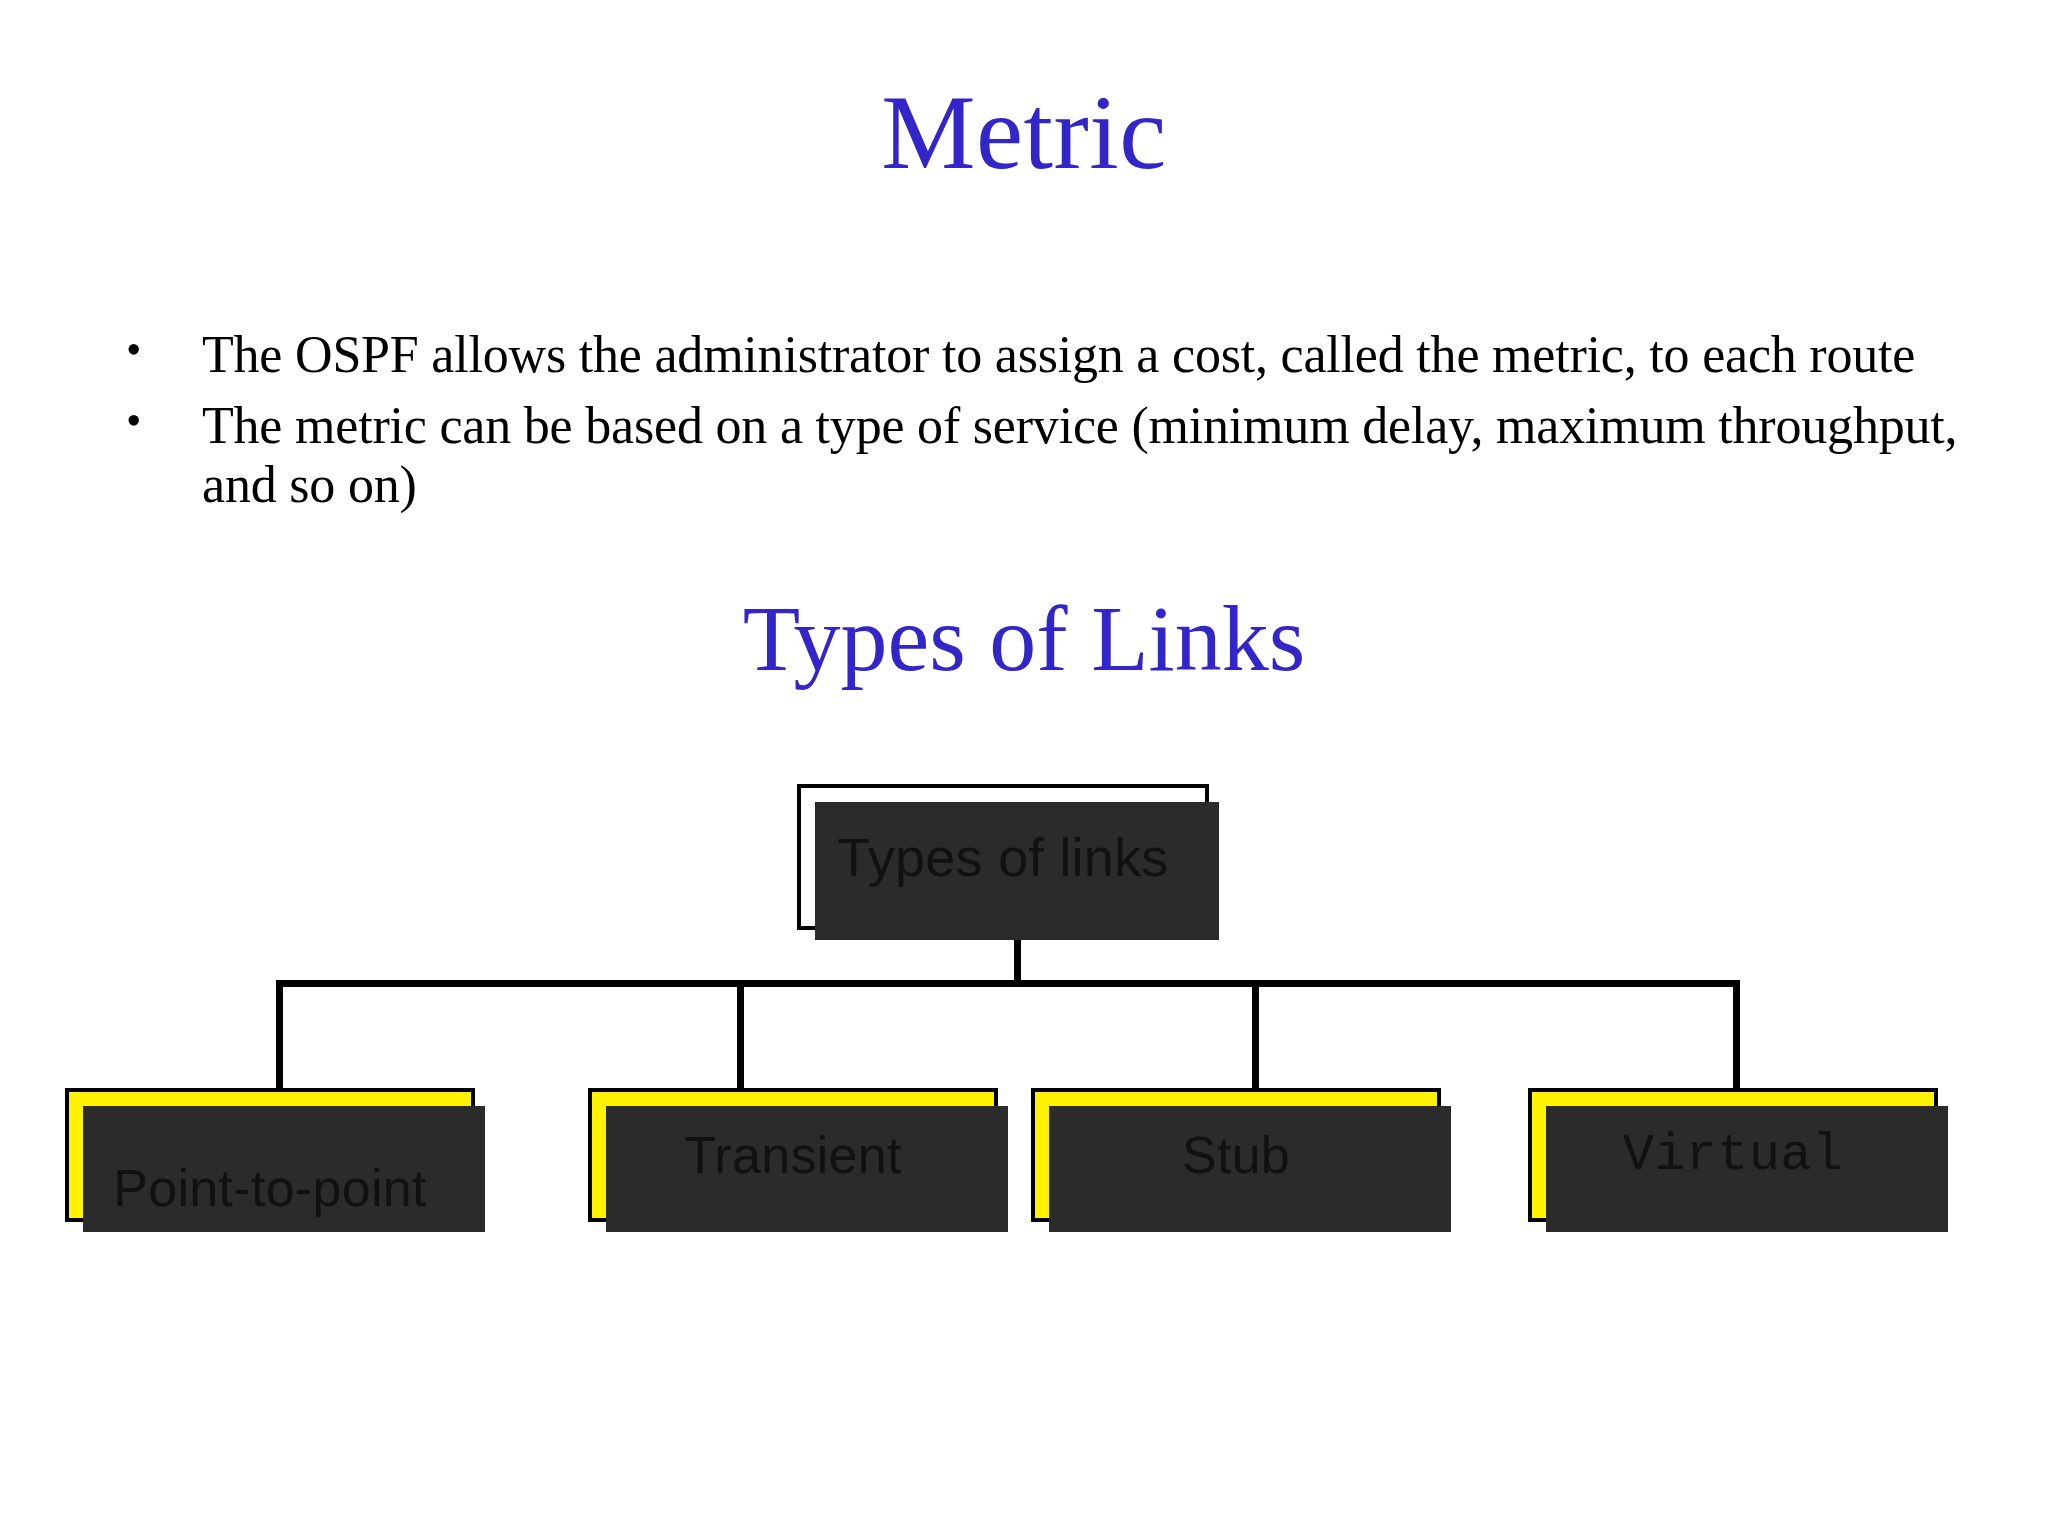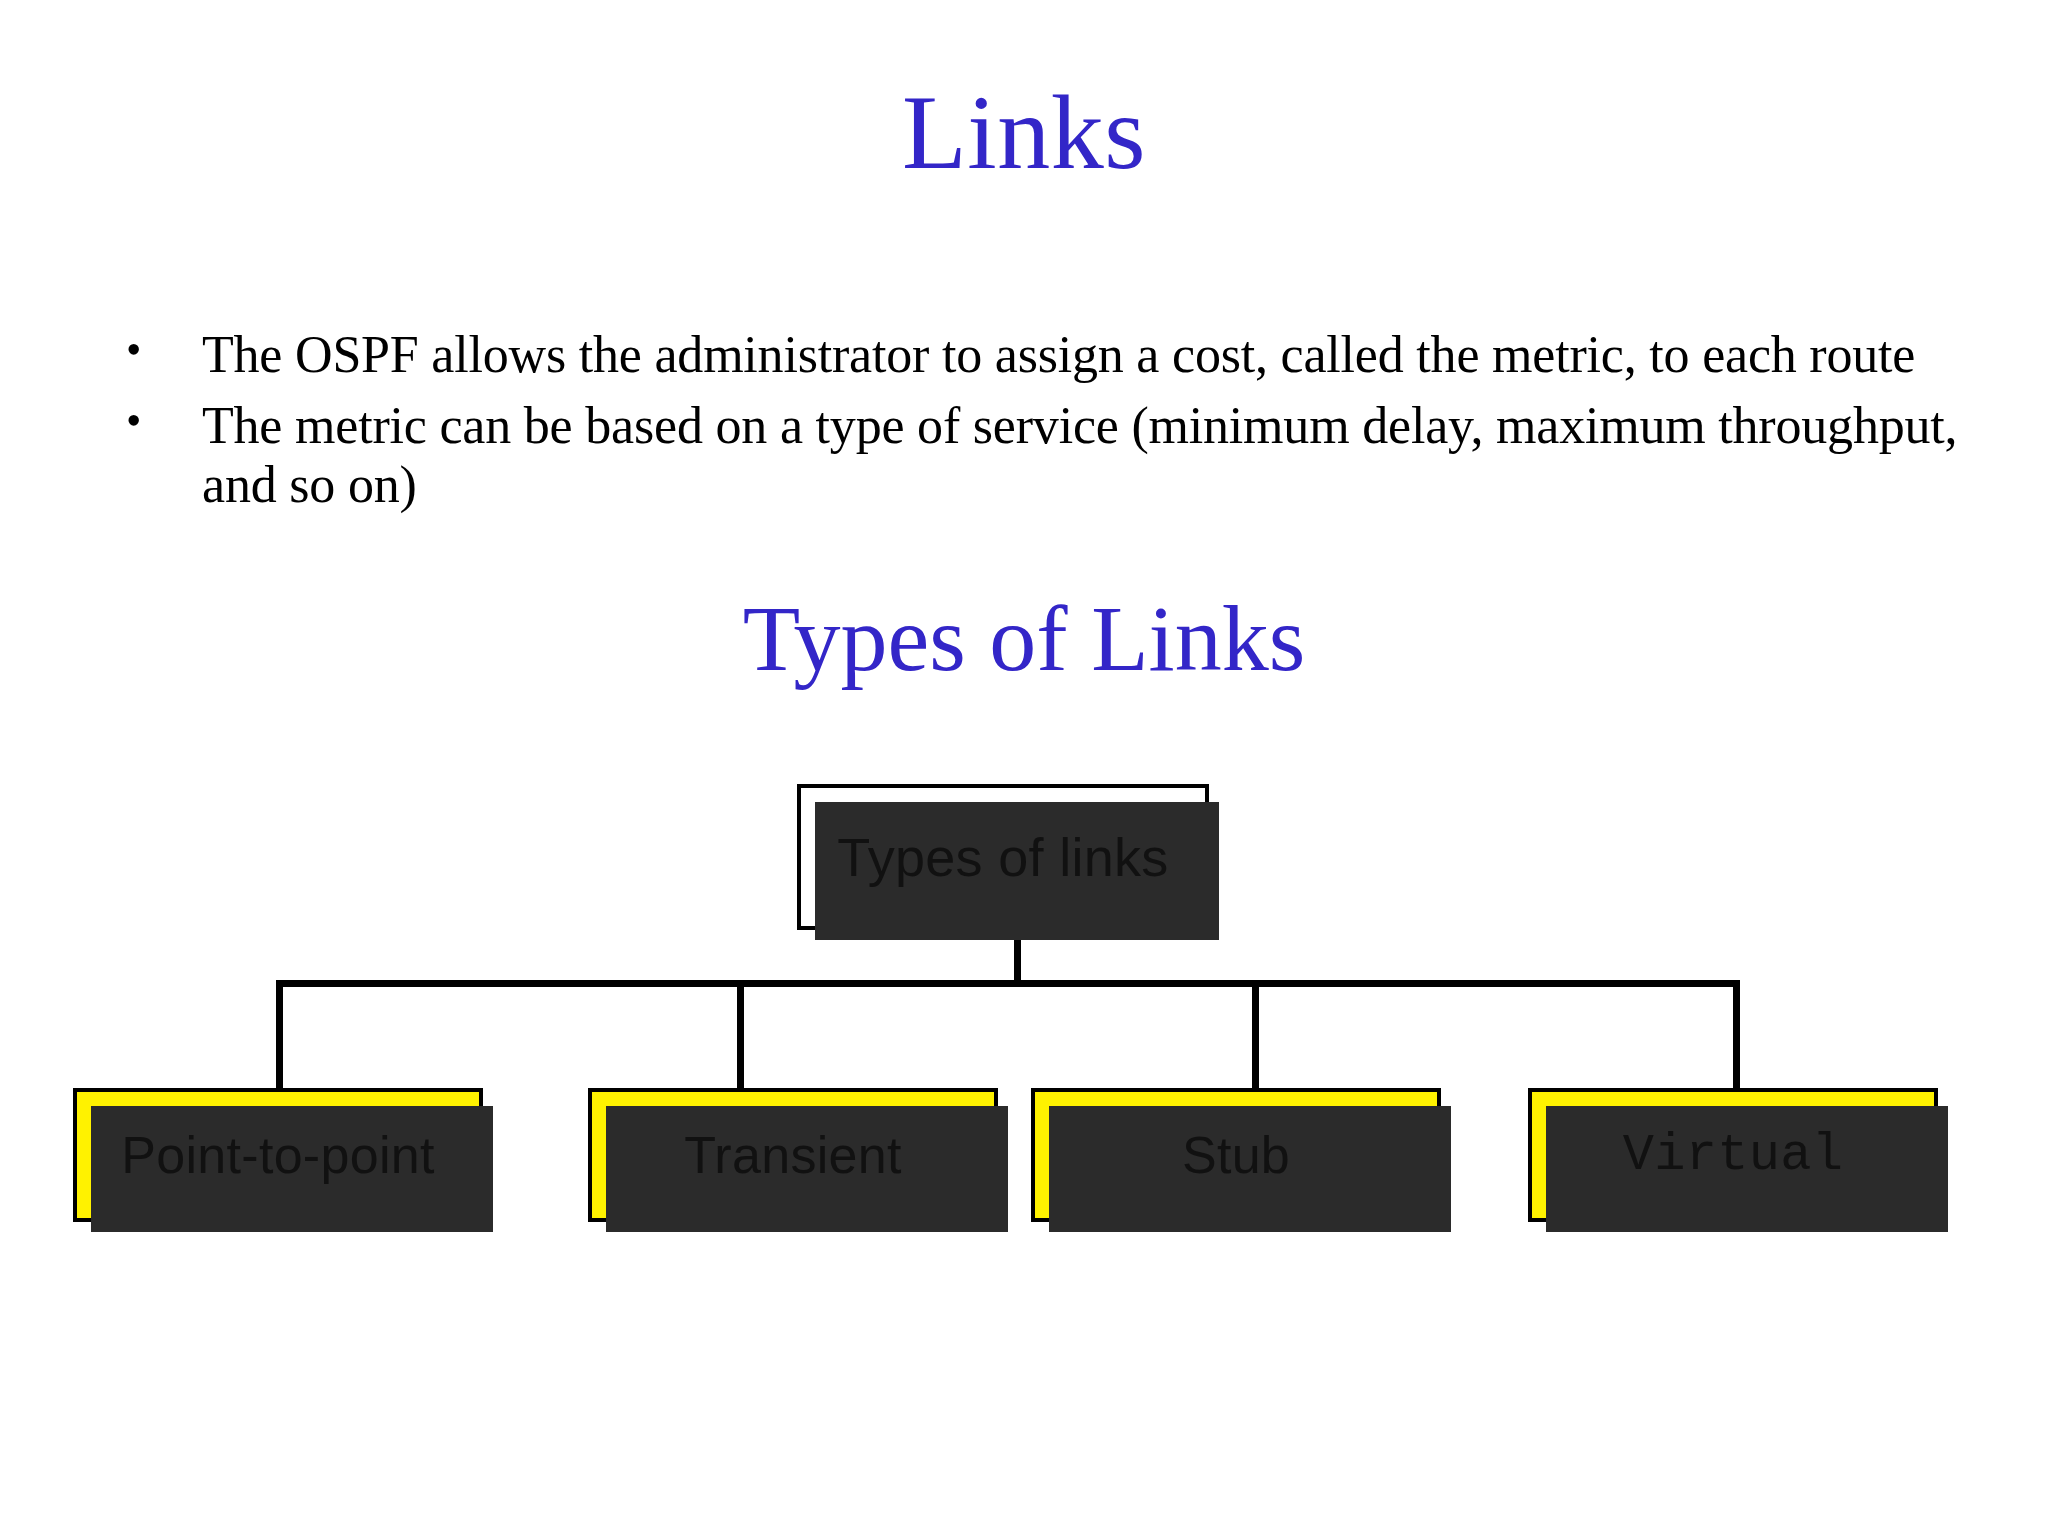--- a/index.html
+++ b/index.html
@@ -128,21 +128,21 @@
     background: #ffffff;
     font-size: 54px;
   }
 
   .node-leaf {
     top: 1088px;
     height: 134px;
     background: #fff200;
     font-size: 52px;
   }
-  .leaf-0 { left: 73px;   width: 410px; }
+  .leaf-0 { left: 65px;   width: 410px; align-items: flex-end; }
   .leaf-1 { left: 588px;  width: 410px; }
   .leaf-2 { left: 1031px; width: 410px; }
   .leaf-3 { left: 1528px; width: 410px; font-family: Liberation Mono, monospace; }
 
   .connector {
     position: absolute;
     background: #000000;
     z-index: 1;
   }
   .conn-stem   { left: 1014px; top: 930px;  width: 7px;   height: 56px; }
@@ -151,21 +151,21 @@
   .drop-0 { left: 276px;  }
   .drop-1 { left: 737px;  }
   .drop-2 { left: 1252px; }
   .drop-3 { left: 1733px; }
 </style>
 </head>
 <body>
 
 <div class="slide">
 
-  <div class="slide-title">Links</div>
+  <div class="slide-title">Metric</div>
 
   <div class="bullet-list">
 
     <div class="bullet-row">
       <span class="bullet-marker">•</span>
       <span class="bullet-text">The OSPF allows the administrator to assign a cost, called the metric, to each route</span>
     </div>
 
     <div class="bullet-row">
       <span class="bullet-marker">•</span>

